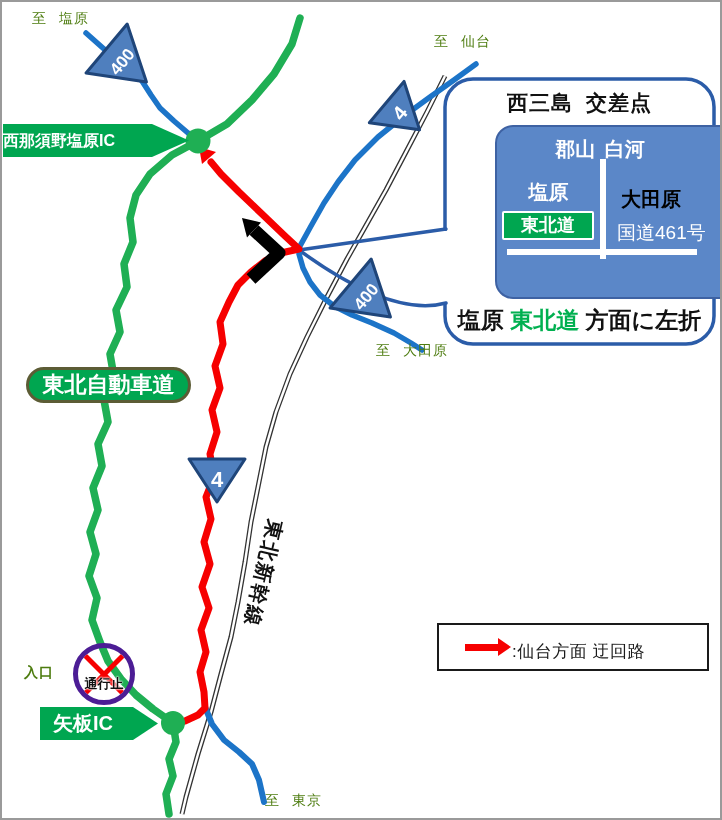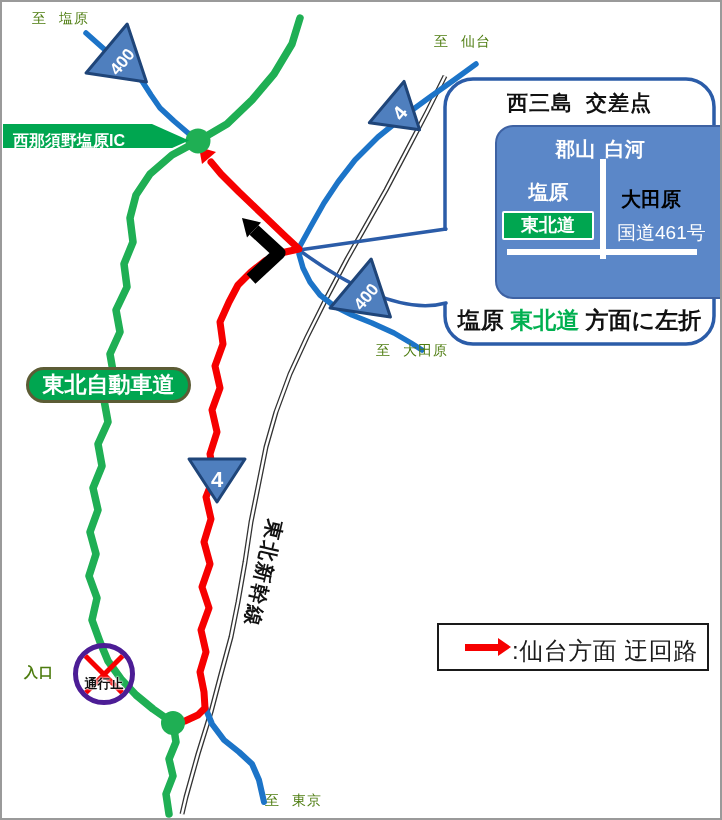--- a/index.html
+++ b/index.html
@@ -7,22 +7,22 @@
   #stage{position:relative;width:722px;height:820px;background:#fff;overflow:hidden;
          border:2px solid #9a9a9a;box-sizing:border-box;}
   #map-svg{position:absolute;left:0;top:0;}
   .map-label{position:absolute;color:#4d7c0f;font-size:14px;font-weight:500;
              word-spacing:7px;white-space:nowrap;letter-spacing:1px;}
   .rot-label{position:absolute;left:196px;top:558px;width:130px;text-align:center;
              font-size:20px;font-weight:600;letter-spacing:2px;color:#111;
              transform:rotate(103deg);white-space:nowrap;}
   
   .ic-badge{position:absolute;background:#00A650;color:#fff;font-weight:bold;white-space:nowrap;}
-  .ic-nishinasuno{left:1px;top:122px;width:186px;height:24px;line-height:33px;font-size:16px;
-     padding-left:10px;box-sizing:border-box;
+  .ic-nishinasuno{left:1px;top:122px;width:186px;height:33px;line-height:33px;font-size:16px;
+     padding-left:0;box-sizing:border-box;
      clip-path:polygon(0 0,149px 0,186px 16.5px,149px 33px,0 33px);}
   .ic-yaita{left:38px;top:705px;width:118px;height:33px;line-height:33px;font-size:20px;
      padding-left:13px;box-sizing:border-box;
      clip-path:polygon(0 0,93px 0,118px 16.5px,93px 33px,0 33px);}
   .expwy-badge{position:absolute;left:24px;top:365px;width:165px;height:36px;
      background:#00A650;border:3px solid #5C5C35;border-radius:18px;box-sizing:border-box;
      color:#fff;font-size:22px;font-weight:bold;text-align:center;line-height:30px;white-space:nowrap;}
   
   .closed-sign{position:absolute;left:71px;top:641px;width:62px;height:62px;
      border:5px solid #4c1d95;border-radius:50%;box-sizing:border-box;overflow:hidden;}
@@ -54,21 +54,21 @@
   .inset-caption{position:absolute;top:226px;left:0;width:100%;text-align:center;
      font-size:23px;font-weight:bold;color:#111;white-space:nowrap;}
   .inset-caption .grn{color:#00B050;}
   
   .legend{position:absolute;left:435px;top:621px;width:272px;height:48px;
      border:2.5px solid #1a1a1a;box-sizing:border-box;background:#fff;
      display:flex;align-items:center;padding-left:26px;}
   .legend .shaft{width:33px;height:7px;background:#F60000;}
   .legend .head{width:0;height:0;border-left:13px solid #F60000;
      border-top:9px solid transparent;border-bottom:9px solid transparent;}
-  .legend .legend-text{font-size:24px;color:#1a1a1a;margin-left:1px;white-space:nowrap;letter-spacing:0.5px;margin-top:8px;}
+  .legend .legend-text{font-size:17px;color:#1a1a1a;margin-left:1px;white-space:nowrap;letter-spacing:0.5px;margin-top:8px;}
 </style>
 </head>
 <body>
 
 <div id="stage">
 
   <svg id="map-svg" width="722" height="820" viewBox="0 0 722 820">
 
     <g>
       <path d="M443,74 L425,110 L404,150 L384,188 L362,227 L345,257 L325,295 L305,335 L288,372 L274,410 L264,445 L257,480 L249,520 L243,560 L236,600 L229,635 L219,672 L209,710 L196,752 L184,795 L180,812" fill="none" stroke="#333333" stroke-width="5" stroke-linejoin="round"></path>
@@ -126,20 +126,21 @@
   <div class="map-label" style="left:22px;top:662px;font-weight:bold;">入口</div>
   <div class="rot-label">東北新幹線</div>
 
   <div class="closed-sign">
     <div class="bar b1"></div>
     <div class="bar b2"></div>
     <div class="closed-text">通行止</div>
   </div>
 
   <div class="ic-badge ic-nishinasuno">西那須野塩原IC</div>
+  <div class="ic-badge ic-yaita">矢板IC</div>
   <div class="expwy-badge">東北自動車道</div>
 
   <div class="inset">
     <div class="inset-title">西三島 交差点</div>
     <div class="inset-sign">
       <div class="straight">郡山 白河</div>
       <div class="vline"></div>
       <div class="hline"></div>
       <div class="dir-left">塩原</div>
       <div class="road-left">東北道</div>

